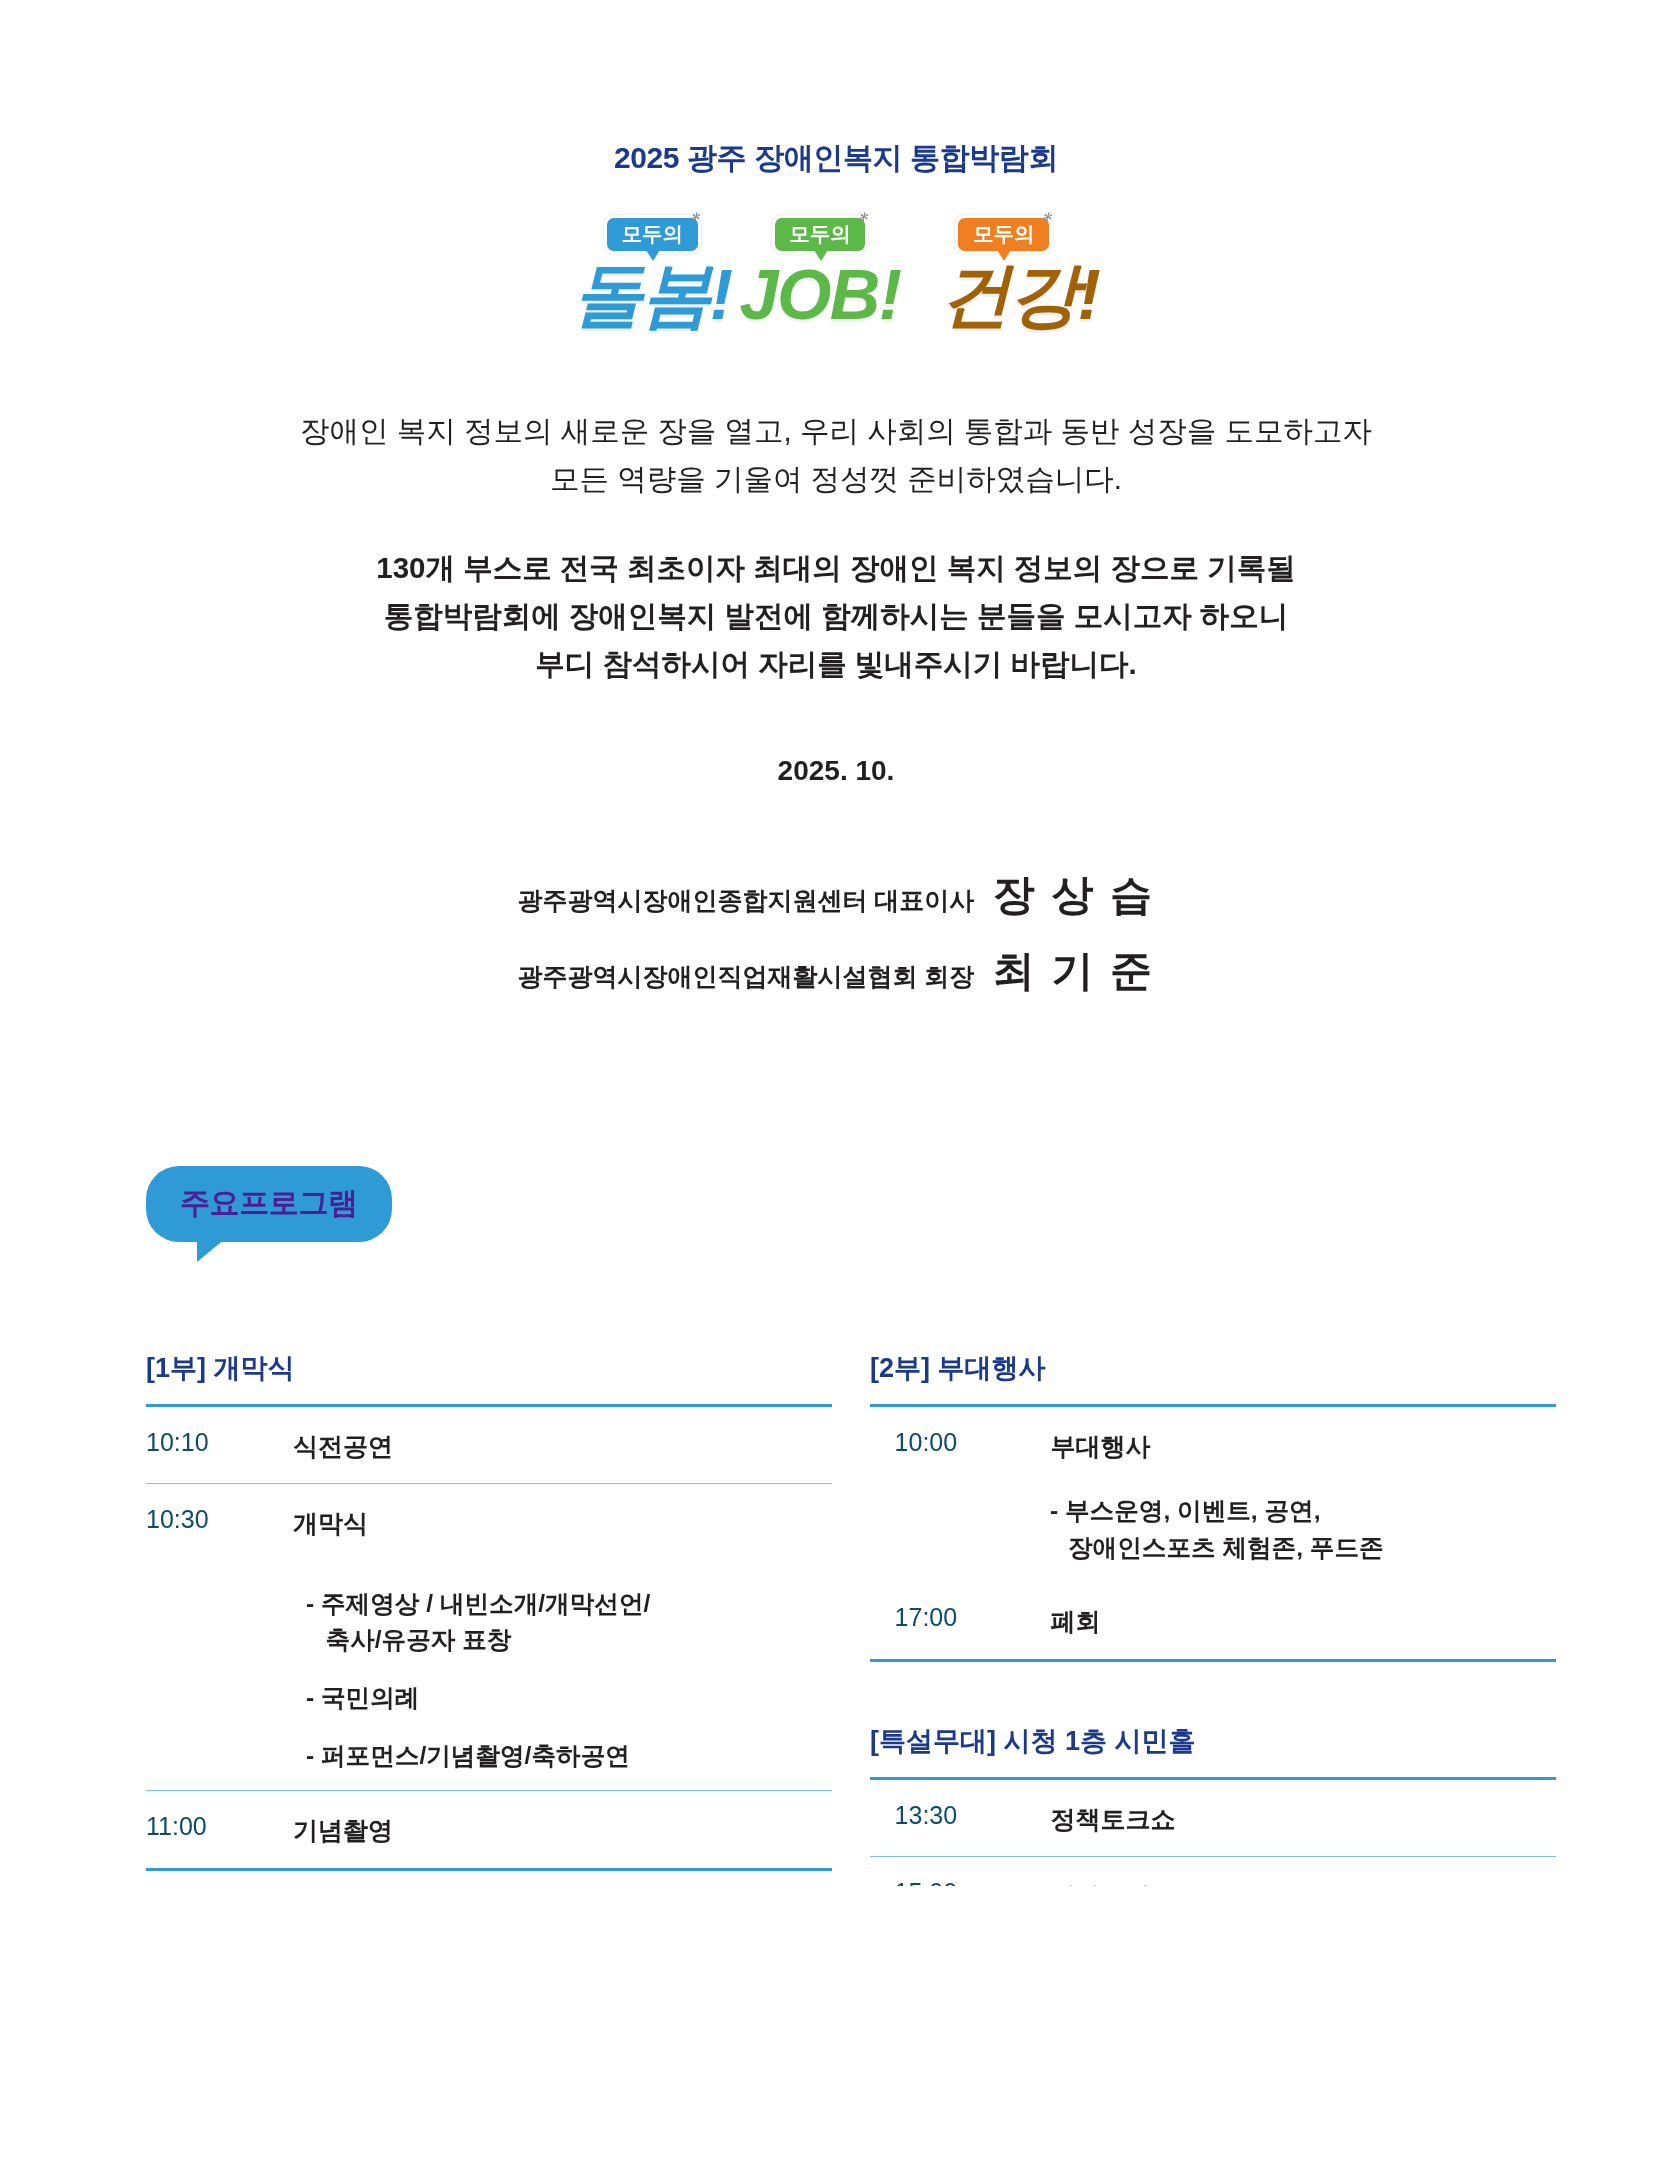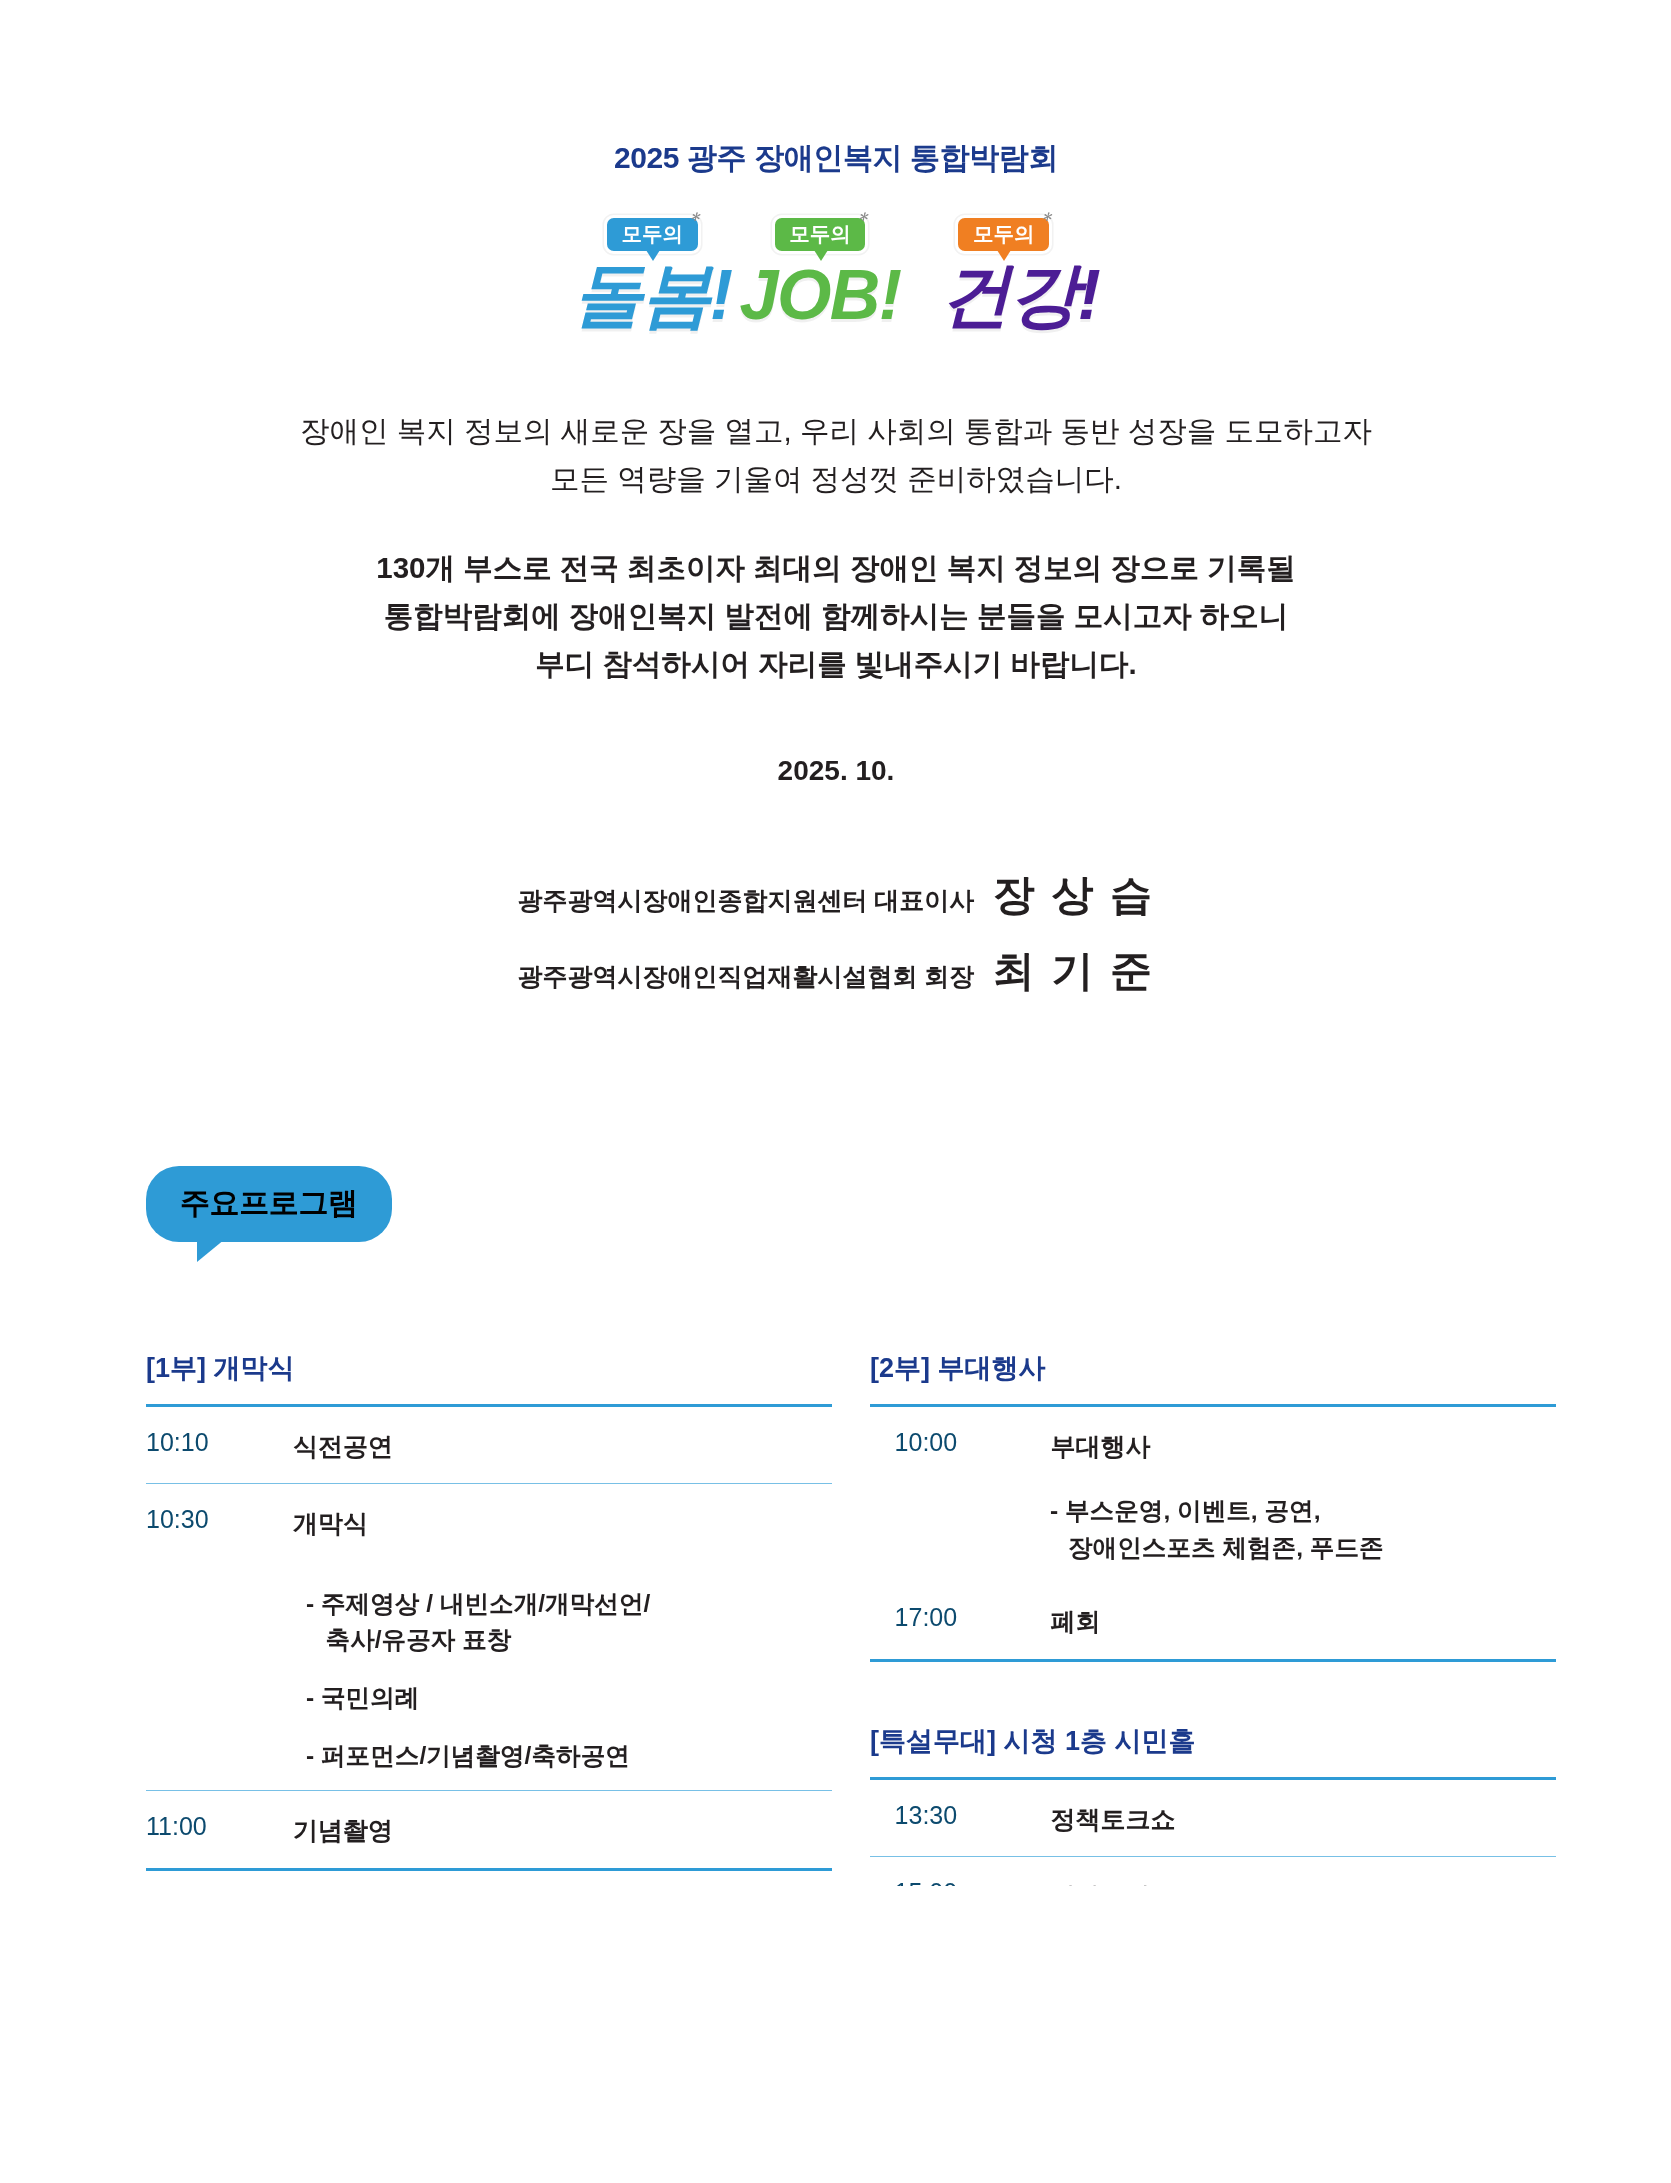--- a/index.html
+++ b/index.html
@@ -81,21 +81,21 @@
     font-weight: bold;
     line-height: 0.95;
     letter-spacing: -1.6px;
     -webkit-text-stroke: 7.4px #ffffff;
     paint-order: stroke fill;
     text-shadow: 0 2.5px 0 rgba(0,0,0,0.06);
     font-style: italic;
   }
   .word.blue { color: #2e9bd6; }
   .word.green { color: #5cb947; font-style: italic; }
-  .word.orange { color: #4c1d95; margin-left: 32px; }
+  .word.orange { color: #a16207; margin-left: 32px; }
   .dots {
     position: absolute;
     top: -6.5px;
     right: -3.3px;
     font-size: 11.5px;
     color: #8a8a8a;
   }
 
   
   .intro {
@@ -139,21 +139,21 @@
 
   
   .program-label-wrap {
     margin-top: 172px;
     padding-left: 146px;
   }
   .program-label {
     position: relative;
     display: inline-block;
     background: #2e9bd6;
-    color: #000000;
+    color: #4c1d95;
     font-size: 30px;
     font-weight: bold;
     padding: 16.4px 34px 18px 34px;
     border-radius: 33px;
     letter-spacing: -0.4px;
   }
   .program-label:after {
     content: "";
     position: absolute;
     left: 51px;

